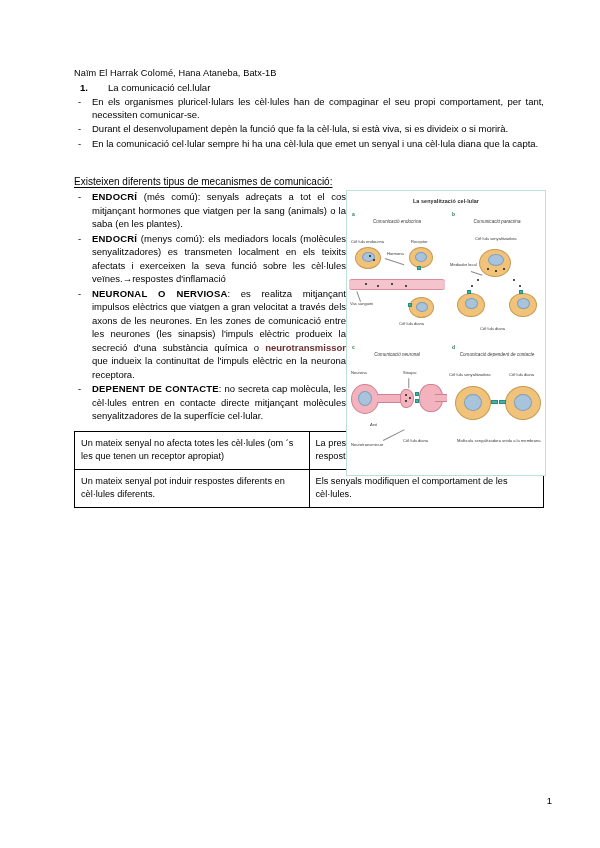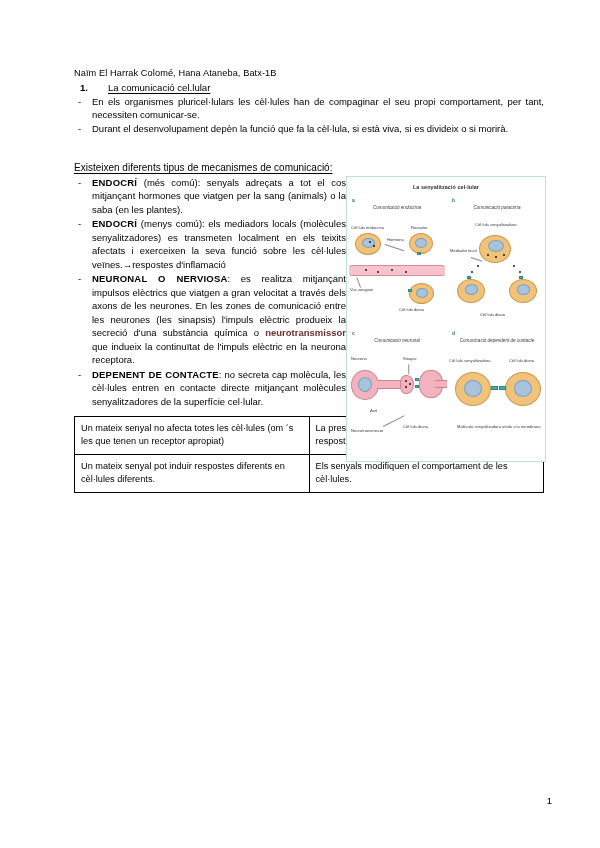--- a/index.html
+++ b/index.html
@@ -44,21 +44,20 @@
     margin: 0 0 2px 0;
     font-size: 9.6px;
   }
   .num-heading .num {
     font-weight: bold;
     width: 34px;
     flex: 0 0 34px;
     padding-left: 6px;
   }
   .num-heading .htxt {
-    text-decoration: underline;
     text-underline-offset: 2px;
   }
 
   ul.dashlist {
     list-style: none;
     margin: 0;
     padding: 0;
   }
   ul.dashlist > li {
     position: relative;
@@ -237,20 +236,21 @@
 
 
   <div class="num-heading">
     <span class="num">1.</span>
     <span class="htxt">La comunicació cel.lular</span>
   </div>
 
   <ul class="dashlist intro-list">
     <li>En els organismes pluricel·lulars les cèl·lules han de compaginar el seu propi comportament, per tant, necessiten comunicar-se.</li>
     <li>Durant el desenvolupament depèn la funció que fa la cèl·lula, si està viva, si es divideix o si morirà.</li>
+    <li>En la comunicació cel·lular sempre hi ha una cèl·lula que emet un senyal i una cèl·lula diana que la capta.</li>
   </ul>
 
   <div class="lead">Existeixen diferents tipus de mecanismes de comunicació:</div>
 
   <div class="body-wrap">
 
     <ul class="dashlist mech-list">
       <li>
         <span class="term">ENDOCRÍ</span><span> (més comú): senyals adreçats a tot el cos mitjançant hormones que viatgen per la sang (animals) o la saba (en les plantes).</span>
       </li>

